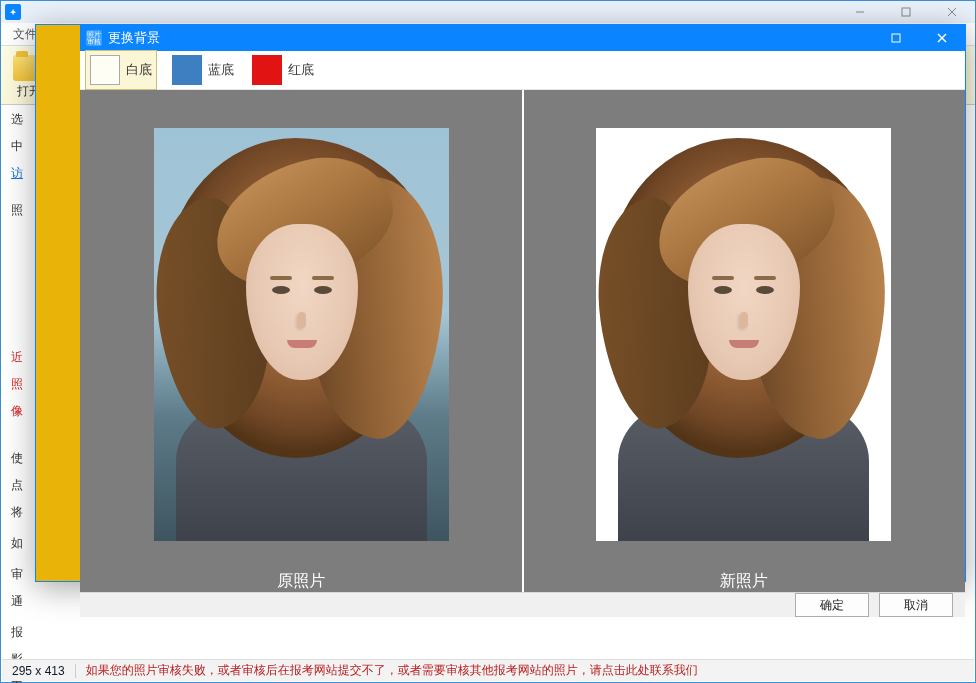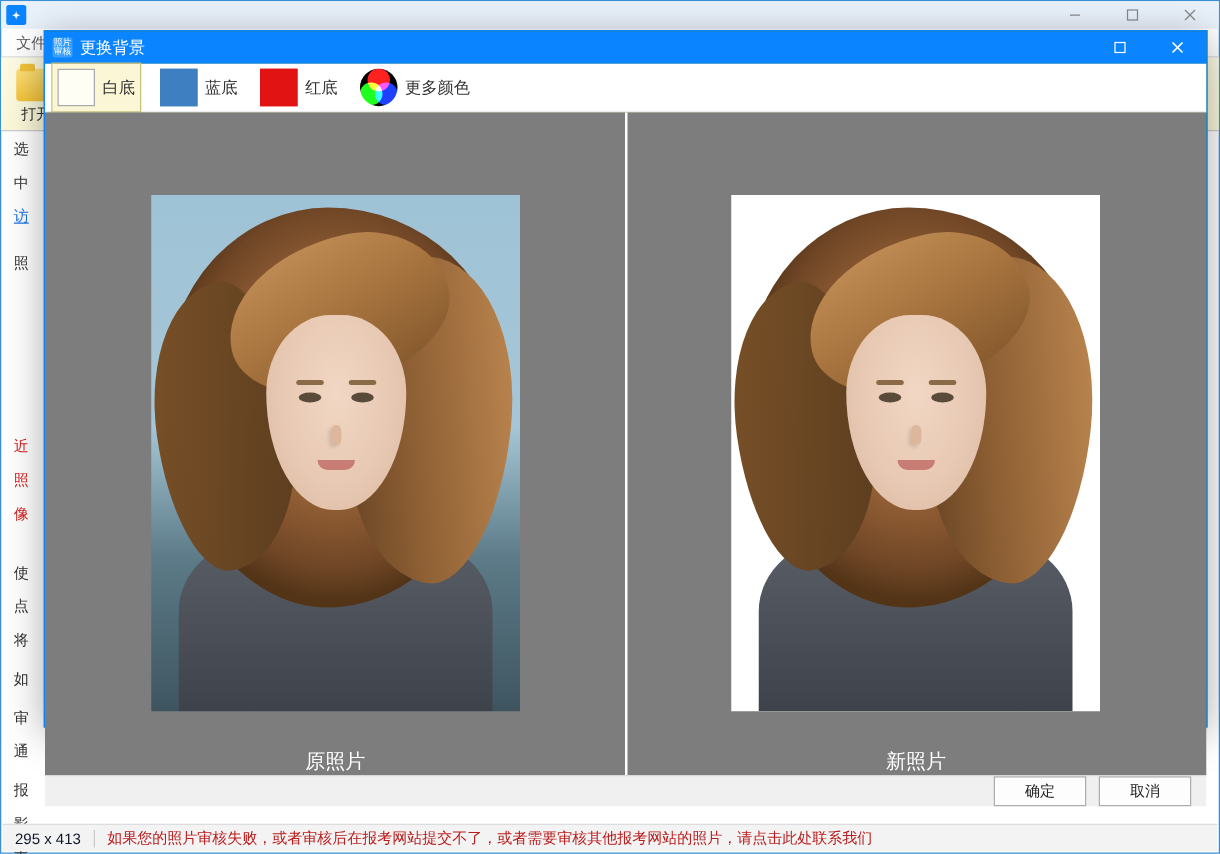--- a/index.html
+++ b/index.html
@@ -17,21 +17,21 @@
 .parent-toolbar .tbtn { width: 40px; text-align: center; font-size: 12px; color: #333; }
 .left-col { position: absolute; left: 10px; top: 110px; width: 22px; font-size: 12px; color: #333; }
 .left-col .row { margin-bottom: 10px; white-space: nowrap; overflow: hidden; }
 .left-col .red { color: #d62020; }
 .left-col .blue { color: #1a73e8; text-decoration: underline; }
 .status-bar { position: absolute; left: 1px; right: 1px; bottom: 1px; height: 22px; display: flex; align-items: center; font-size: 12px; background: #f3f3f3; border-top: 1px solid #ddd; }
 .status-bar .cell { border-right: 1px solid #ccc; padding: 0 10px; color: #0f172a; }
 .status-bar .link { color: #b91c1c; }
 
 
-.modal { position: absolute; left: 35px; top: 24px; width: 931px; height: 558px; background: #4d7c0f; border: 1px solid #0a84ff; box-shadow: 0 6px 30px rgba(0,0,0,.35); display: flex; flex-direction: column; }
+.modal { position: absolute; left: 35px; top: 24px; width: 931px; height: 558px; background: #eab308; border: 1px solid #0a84ff; box-shadow: 0 6px 30px rgba(0,0,0,.35); display: flex; flex-direction: column; padding-left: 44px; }
 .modal-titlebar { height: 26px; background: #0a84ff; color: #fff; display: flex; align-items: center; font-size: 13px; padding-left: 6px; }
 .modal-titlebar .icon { width: 16px; height: 16px; background: #3aa0ff; border-radius: 2px; margin-right: 6px; display: flex; align-items: center; justify-content: center; font-size: 7px; line-height: 1; }
 .modal-titlebar .spacer { flex: 1; }
 .modal-titlebar .win-btn { width: 46px; height: 26px; display: flex; align-items: center; justify-content: center; color: #fff; }
 .modal-titlebar .win-btn svg { width: 10px; height: 10px; }
 
 .color-toolbar { height: 42px; background: #fff; border-bottom: 1px solid #e5e5e5; display: flex; align-items: center; padding: 0 6px; gap: 14px; }
 .color-opt { display: flex; align-items: center; gap: 6px; font-size: 13px; color: #333; padding: 2px; }
 .color-opt.selected { outline: 1px solid #c9c07a; background: #fbf6d5; padding: 4px; }
 .swatch { width: 30px; height: 30px; border: 1px solid #aaa; }
@@ -40,21 +40,21 @@
 .swatch.red { background: #e11313; border-color: #e11313; }
 .swatch.more { border: none; position: relative; }
 .swatch.more .c { position: absolute; width: 18px; height: 18px; border-radius: 50%; mix-blend-mode: screen; }
 .swatch.more .c1 { background: #ff2020; left: 6px; top: 0; }
 .swatch.more .c2 { background: #20ff20; left: 0; top: 11px; }
 .swatch.more .c3 { background: #2040ff; left: 12px; top: 11px; }
 .swatch.more::before { content:""; position:absolute; inset:0; background:#000; border-radius:50%; }
 
 .compare-area { flex: 1; background: #7d7d7d; display: flex; position: relative; }
 .compare-area .divider { position: absolute; left: 50%; top: 0; bottom: 0; width: 2px; background: #fff; transform: translateX(-1px); }
-.pane { flex: 1; display: flex; flex-direction: column; align-items: center; justify-content: flex-start; padding-top: 38px; margin-top: 28px; }
+.pane { flex: 1; display: flex; flex-direction: column; align-items: center; justify-content: flex-start; padding-top: 38px; }
 .pane .caption { color: #fff; font-size: 16px; margin-top: 30px; }
 
 .portrait { width: 295px; height: 413px; position: relative; overflow: hidden; }
 .portrait.orig { background: linear-gradient(#9fc3d6 0%, #a5c6d6 45%, #5d7b88 70%, #3e5560 100%); }
 .portrait.new { background: #ffffff; }
 
 
 .hair { position: absolute; width: 270px; height: 320px; left: 12px; top: 10px; background: radial-gradient(ellipse 140px 170px at 50% 45%, #b07845 0%, #a66e3e 30%, #8c5a32 60%, #6f4626 85%, #533417 100%); border-radius: 48% 52% 52% 48% / 44% 42% 58% 56%; }
 .hair::before { content: ""; position: absolute; left: -8px; top: 60px; width: 110px; height: 230px; background: linear-gradient(100deg, #7a5128, #5a3c1e); border-radius: 60% 40% 60% 40% / 50% 50% 50% 50%; transform: rotate(-8deg); }
 .hair::after { content: ""; position: absolute; right: -6px; top: 40px; width: 130px; height: 260px; background: linear-gradient(260deg, #c18a52, #8c5e33 60%, #5f3f21); border-radius: 40% 60% 40% 60% / 50% 50% 50% 50%; transform: rotate(6deg); }
@@ -161,28 +161,20 @@
       <span>白底</span>
     </div>
     <div class="color-opt">
       <div class="swatch blue"></div>
       <span>蓝底</span>
     </div>
     <div class="color-opt">
       <div class="swatch red"></div>
       <span>红底</span>
     </div>
-    <div class="color-opt">
-      <div class="swatch more">
-        <div class="c c1"></div>
-          <div class="c c2"></div>
-          <div class="c c3"></div>
-      </div>
-      <span>更多颜色</span>
-    </div>
   </div>
 
   <div class="compare-area">
     <div class="pane">
       <div class="portrait orig">
         <div class="shirt"></div>
           <div class="neck"></div>
           <div class="hair"></div>
           <div class="fringe"></div>
           <div class="face">

